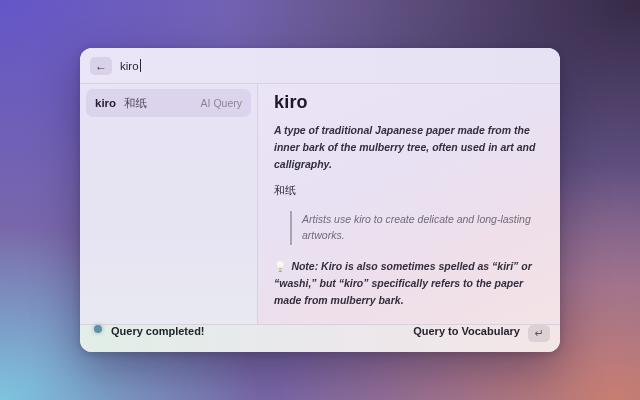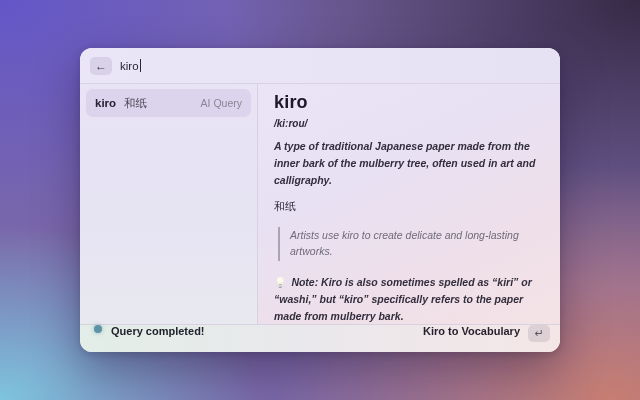--- a/index.html
+++ b/index.html
@@ -76,21 +76,21 @@
     box-sizing: border-box;
   }
   .word-title { margin: 0; font-size: 18px; font-weight: 700; color: #1d1828; letter-spacing: 0.2px; }
   .pron { margin: 5px 0 0 0; font-size: 10px; font-style: italic; font-weight: 600; color: #2e2939; }
   .definition {
     margin: 9px 0 0 0; font-size: 10.5px; font-style: italic; font-weight: 600;
     color: #332e3e; line-height: 1.62; max-width: 282px;
   }
   .cn-word { margin: 10px 0 0 0; font-size: 11px; color: #2c2737; }
   blockquote.example {
-    margin: 13px 0 0 4px; padding: 1px 0 1px 10px;
+    margin: 13px 0 0 16px; padding: 1px 0 1px 10px;
     border-left: 2px solid #a9a3b6;
     font-size: 10.5px; color: #6f6a7b; line-height: 1.5; max-width: 282px;
   }
   blockquote.example.en { font-style: italic; }
   .note {
     margin: 13px 0 0 0; font-size: 10.5px; font-style: italic; font-weight: 600;
     color: #332e3e; line-height: 1.62; max-width: 286px;
   }
   .note .bulb {
     font-style: normal; font-weight: 400;
@@ -141,34 +141,33 @@
     <div class="sidebar">
       <div class="side-item">
         <span class="word">kiro</span>
         <span class="trans">和纸</span>
         <span class="badge">AI Query</span>
       </div>
     </div>
 
     <div class="main">
       <h1 class="word-title">kiro</h1>
-      <p class="pron">/kiːrou/</p>
       <p class="definition">A type of traditional Japanese paper made from the inner bark of the mulberry tree, often used in art and calligraphy.</p>
       <p class="cn-word">和纸</p>
 
       <blockquote class="example en">Artists use kiro to create delicate and long-lasting artworks.</blockquote>
 
       <p class="note"><span class="bulb">💡</span> <span>Note: Kiro is also sometimes spelled as “kiri” or “washi,” but “kiro” specifically refers to the paper made from mulberry bark.</span></p>
     </div>
 
   </div>
 
   <div class="statusbar">
     <span class="status-dot"></span>
     <span class="status-text">Query completed!</span>
     <span class="spacer"></span>
-    <span class="action-label">Kiro to Vocabulary</span>
+    <span class="action-label">Query to Vocabulary</span>
     <span class="key-btn">
       <span>↵</span>
     </span>
   </div>
 
 </div>
 
 </body></html>

